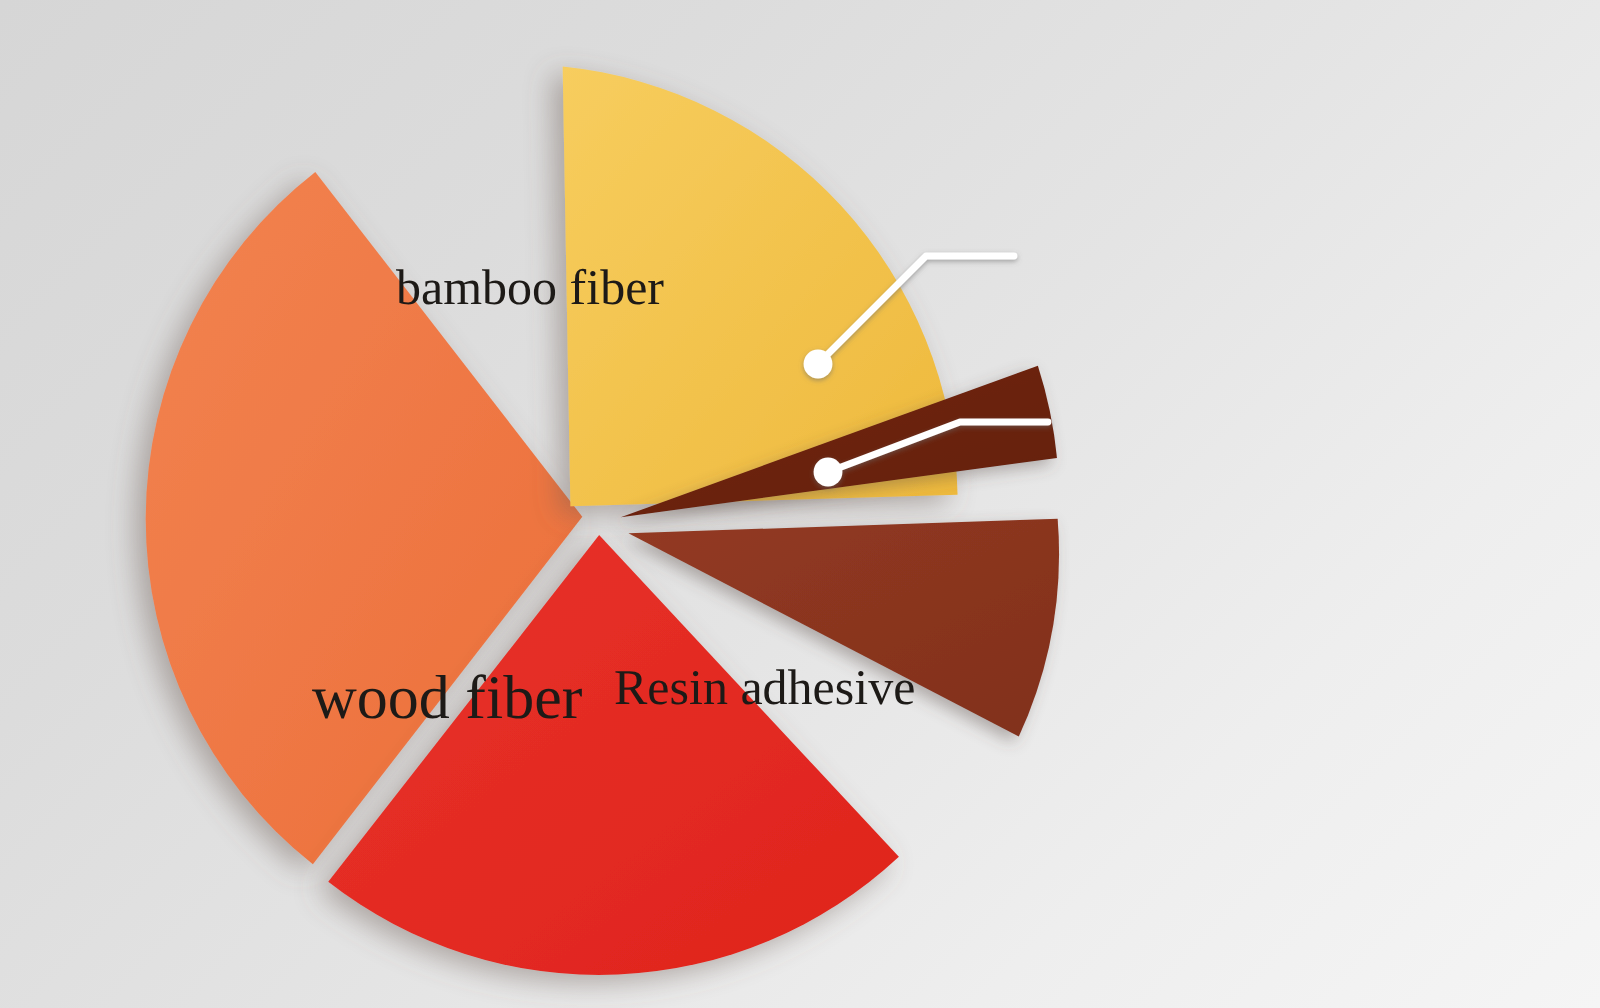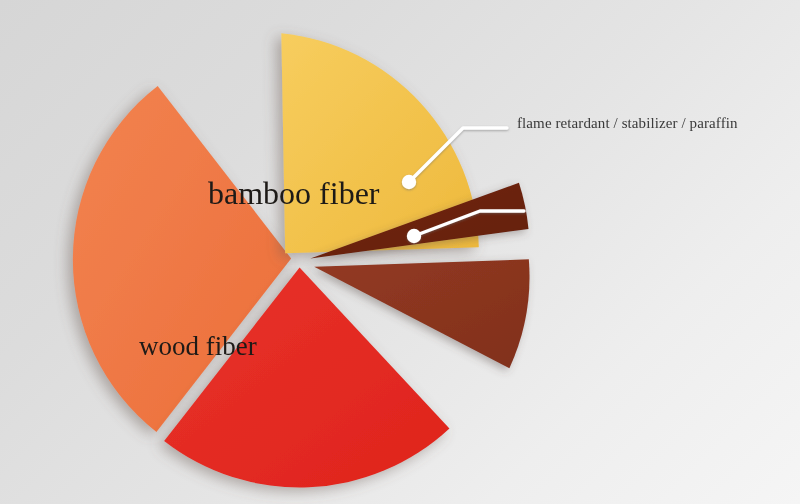--- a/index.html
+++ b/index.html
@@ -36,29 +36,28 @@
     pointer-events: none;
   }
   .callout-label {
     position: absolute;
     font-family: "Liberation Serif", "DejaVu Serif", serif;
     color: #3a3a3a;
     white-space: nowrap;
     pointer-events: none;
   }
   #label-bamboo {
-    left: 208px;
+    left: 198px;
     top: 131px;
-    font-size: 32px;
-    margin-top: 44px;
+    font-size: 25px;
   }
   #label-wood {
-    left: 139px;
+    left: 156px;
     top: 331px;
-    font-size: 27px;
+    font-size: 31px;
   }
   #label-resin {
     left: 307px;
     top: 331px;
     font-size: 25px;
   }
   #label-flame {
     left: 517px;
     top: 115px;
     font-size: 15px;
@@ -127,17 +126,17 @@
 
       <polyline points="414,236 480,211 524,211" fill="none" stroke="#ffffff" stroke-width="3.4" stroke-linecap="round" stroke-linejoin="round"></polyline>
       <circle cx="414" cy="236" r="7.2" fill="#ffffff"></circle>
     </g>
   </svg>
 
   <div class="slice-label" id="label-bamboo">bamboo fiber</div>
 
   <div class="slice-label" id="label-wood">wood fiber</div>
 
+  <div class="slice-label" id="label-resin">Resin adhesive</div>
 
-  <div class="callout-label" id="label-flame">flame retardant / stabilizer / paraffin</div>
 
 
 </div>
 
 </body></html>

